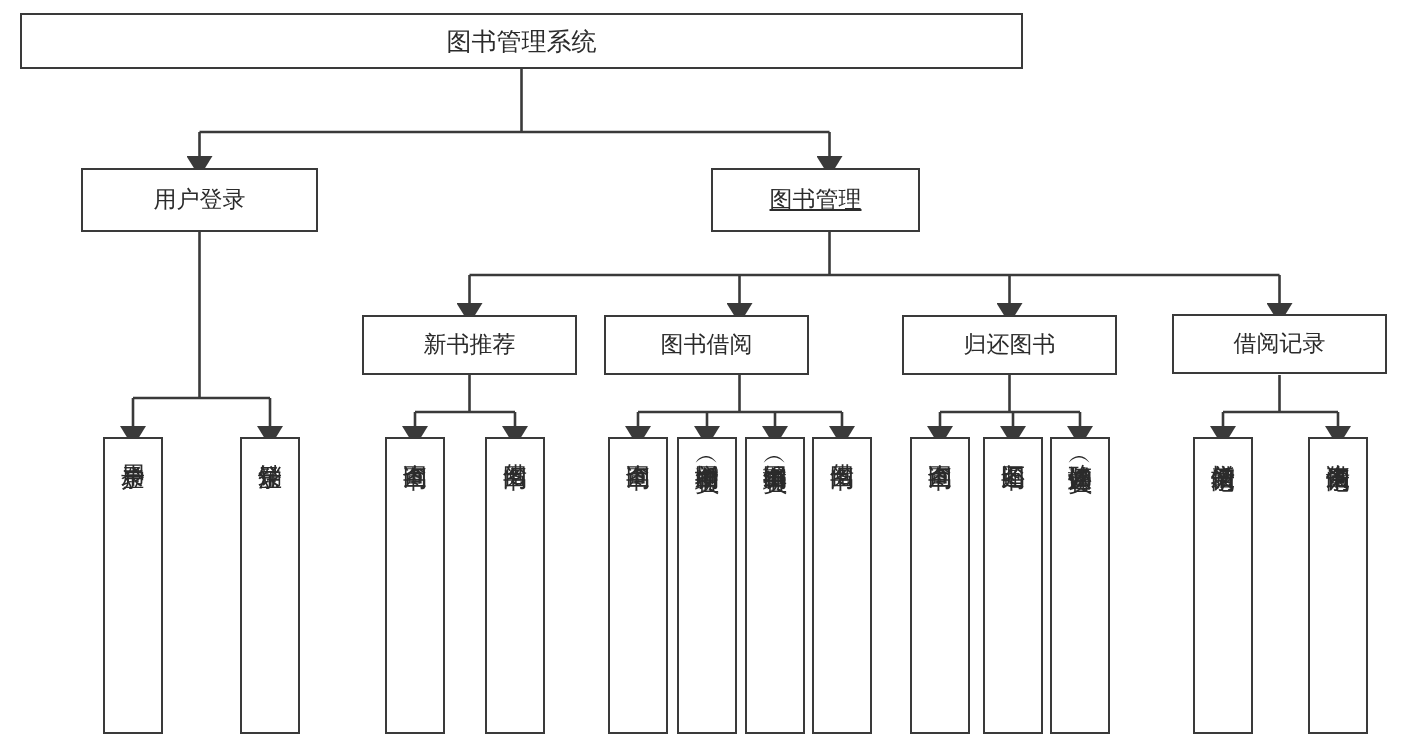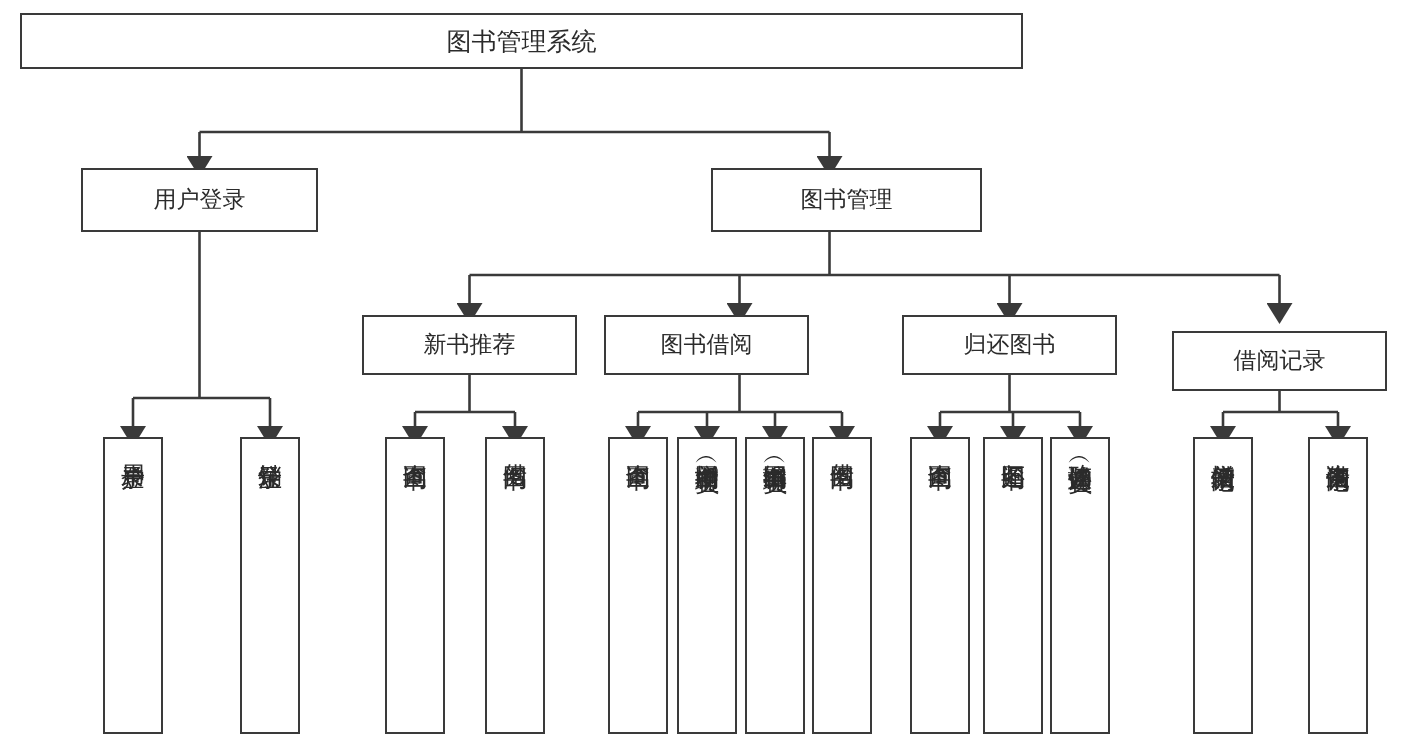--- a/index.html
+++ b/index.html
@@ -110,33 +110,33 @@
       </g>
   </svg>
 
   <div id="nodes">
       <div class="node root" style="left: 20px; top: 13px; width: 1003px; height: 56px;">
         <span class="label">图书管理系统</span>
       </div>
       <div class="node level2" style="left: 81px; top: 168px; width: 237px; height: 64px;">
         <span class="label">用户登录</span>
       </div>
-      <div class="node level2" style="left: 711px; top: 168px; width: 271px; height: 64px;">
+      <div class="node level2" style="left: 711px; top: 168px; width: 209px; height: 64px; text-decoration: underline;">
         <span class="label">图书管理</span>
       </div>
       <div class="node level3" style="left: 362px; top: 315px; width: 215px; height: 60px;">
         <span class="label">新书推荐</span>
       </div>
       <div class="node level3" style="left: 604px; top: 315px; width: 205px; height: 60px;">
         <span class="label">图书借阅</span>
       </div>
       <div class="node level3" style="left: 902px; top: 315px; width: 215px; height: 60px;">
         <span class="label">归还图书</span>
       </div>
-      <div class="node level3" style="left: 1172px; top: 331px; width: 215px; height: 60px;">
+      <div class="node level3" style="left: 1172px; top: 314px; width: 215px; height: 60px;">
         <span class="label">借阅记录</span>
       </div>
       <div class="node leaf" style="left: 103px; top: 437px; width: 60px; height: 297px;">
         <span class="label">用户登录</span>
       </div>
       <div class="node leaf" style="left: 240px; top: 437px; width: 60px; height: 297px;">
         <span class="label">注销登录</span>
       </div>
       <div class="node leaf" style="left: 385px; top: 437px; width: 60px; height: 297px;">
         <span class="label">查询图书</span>

